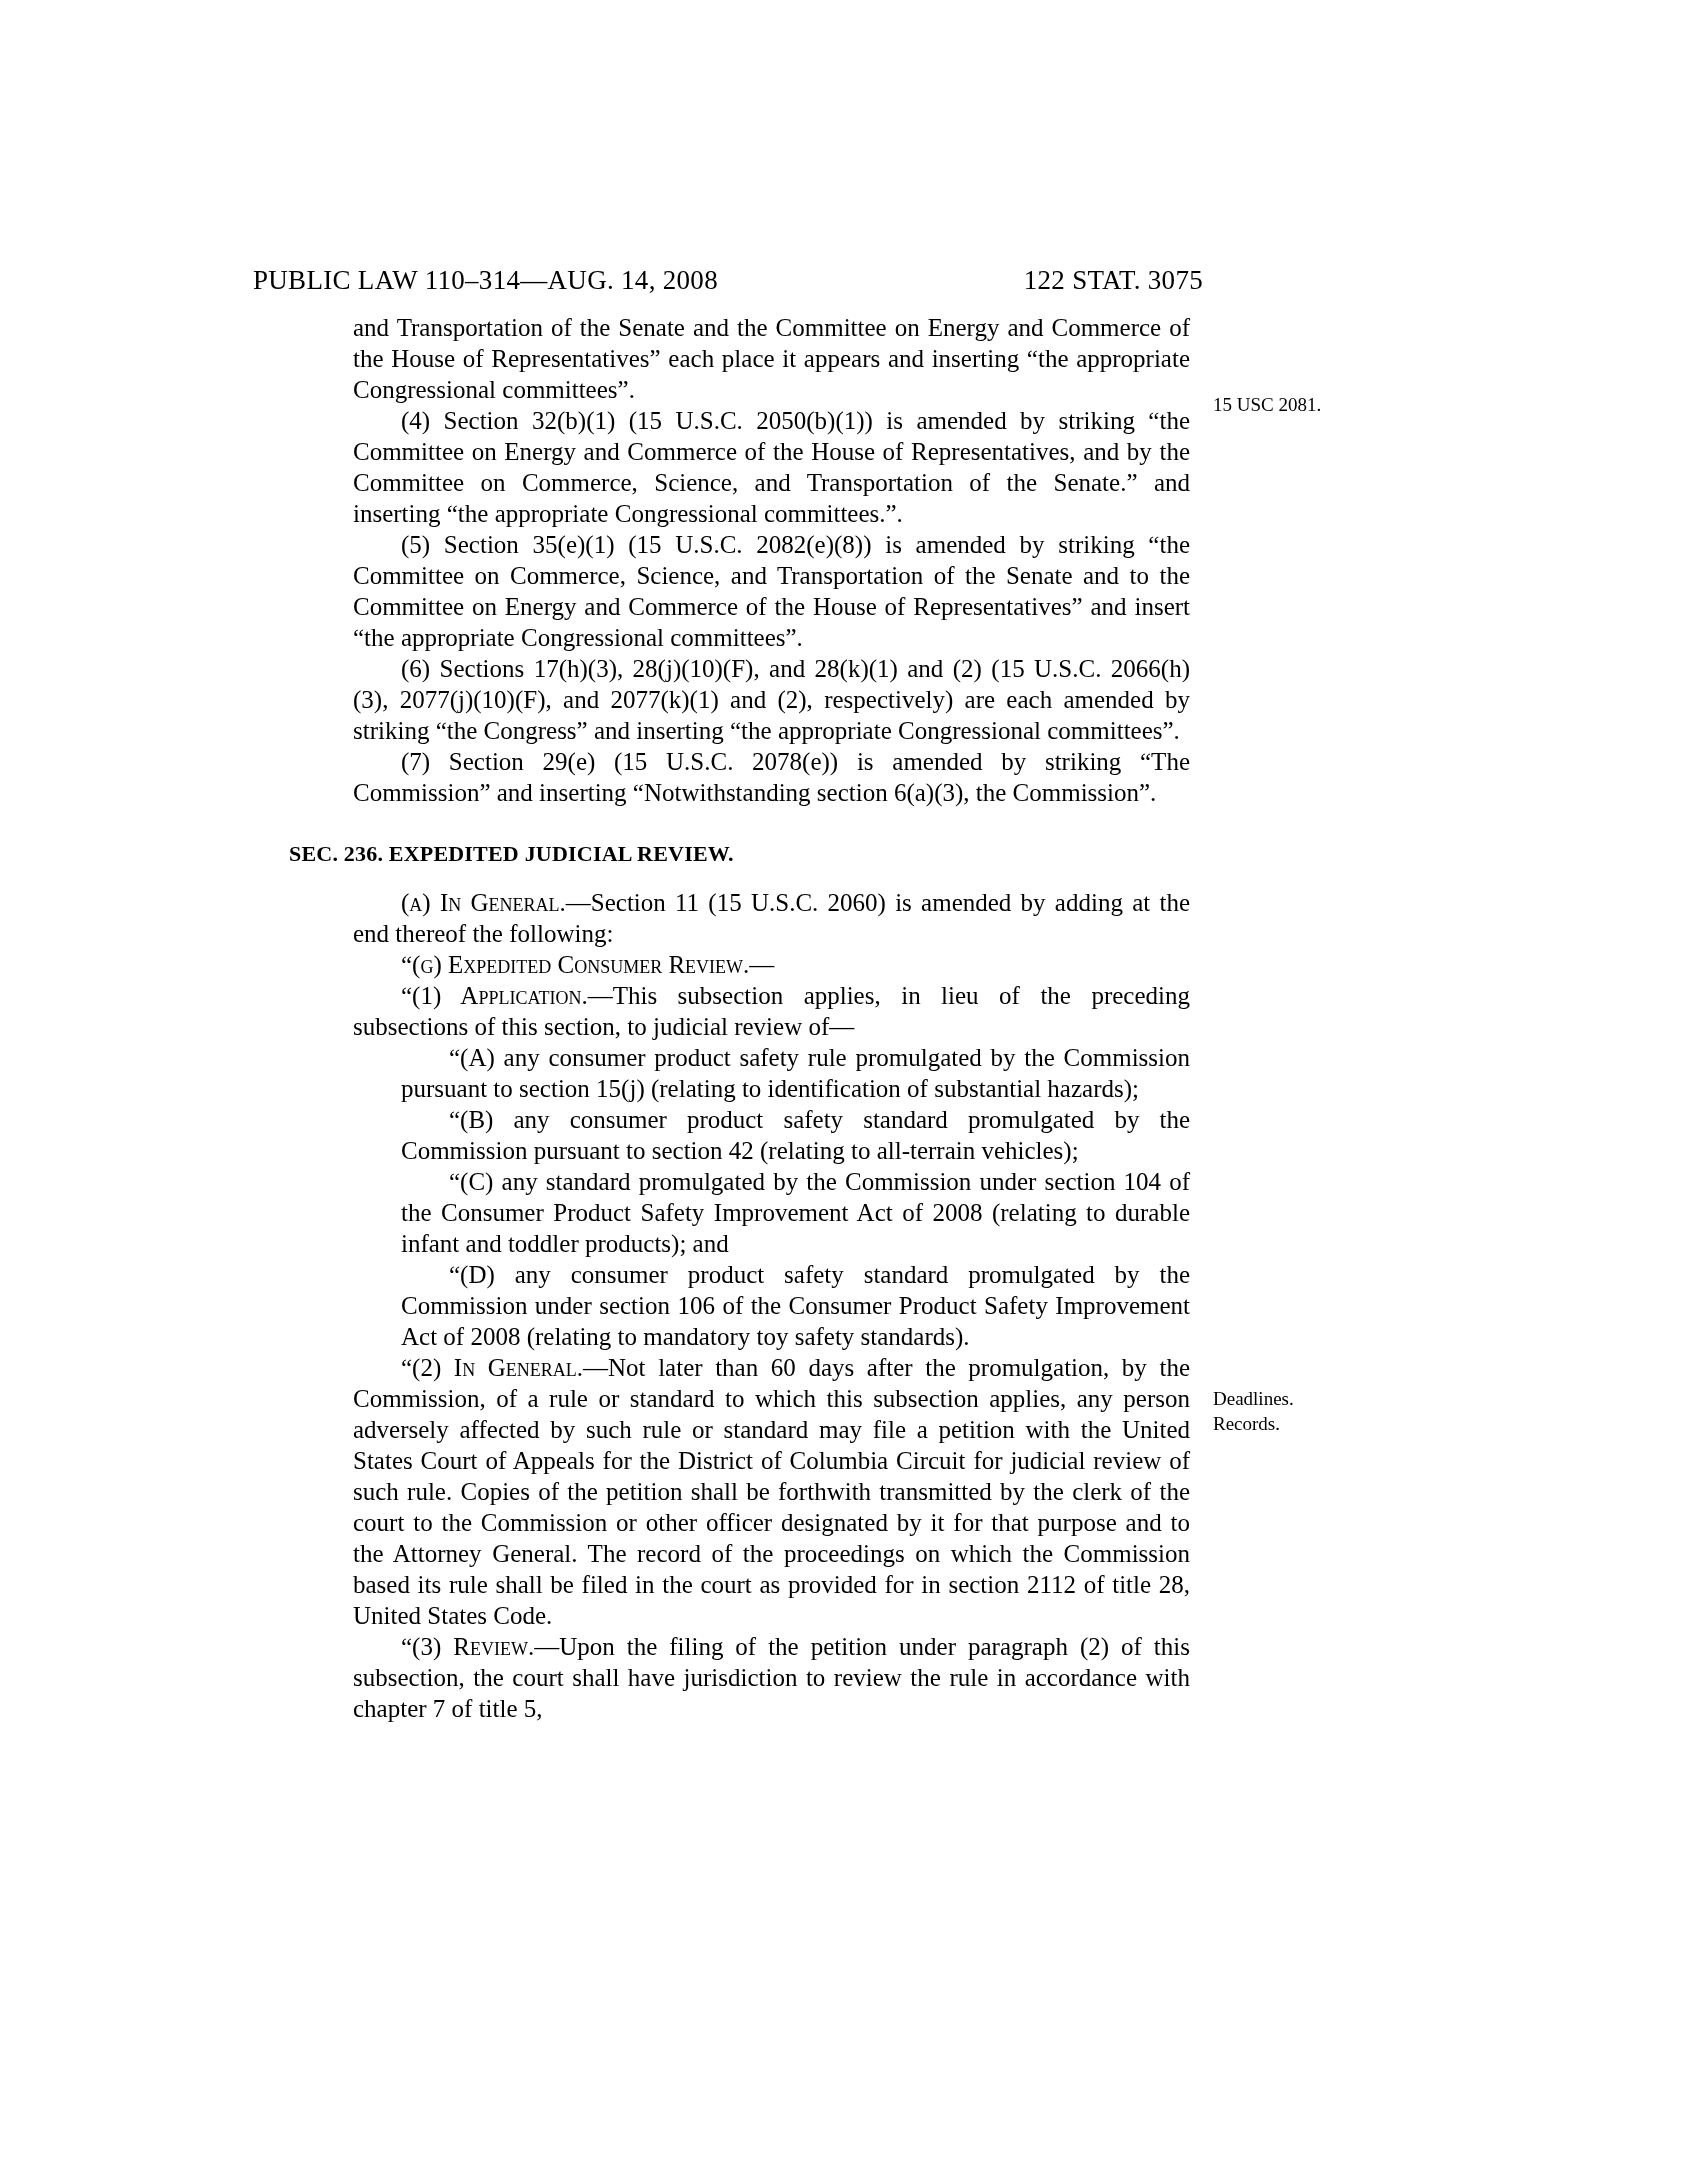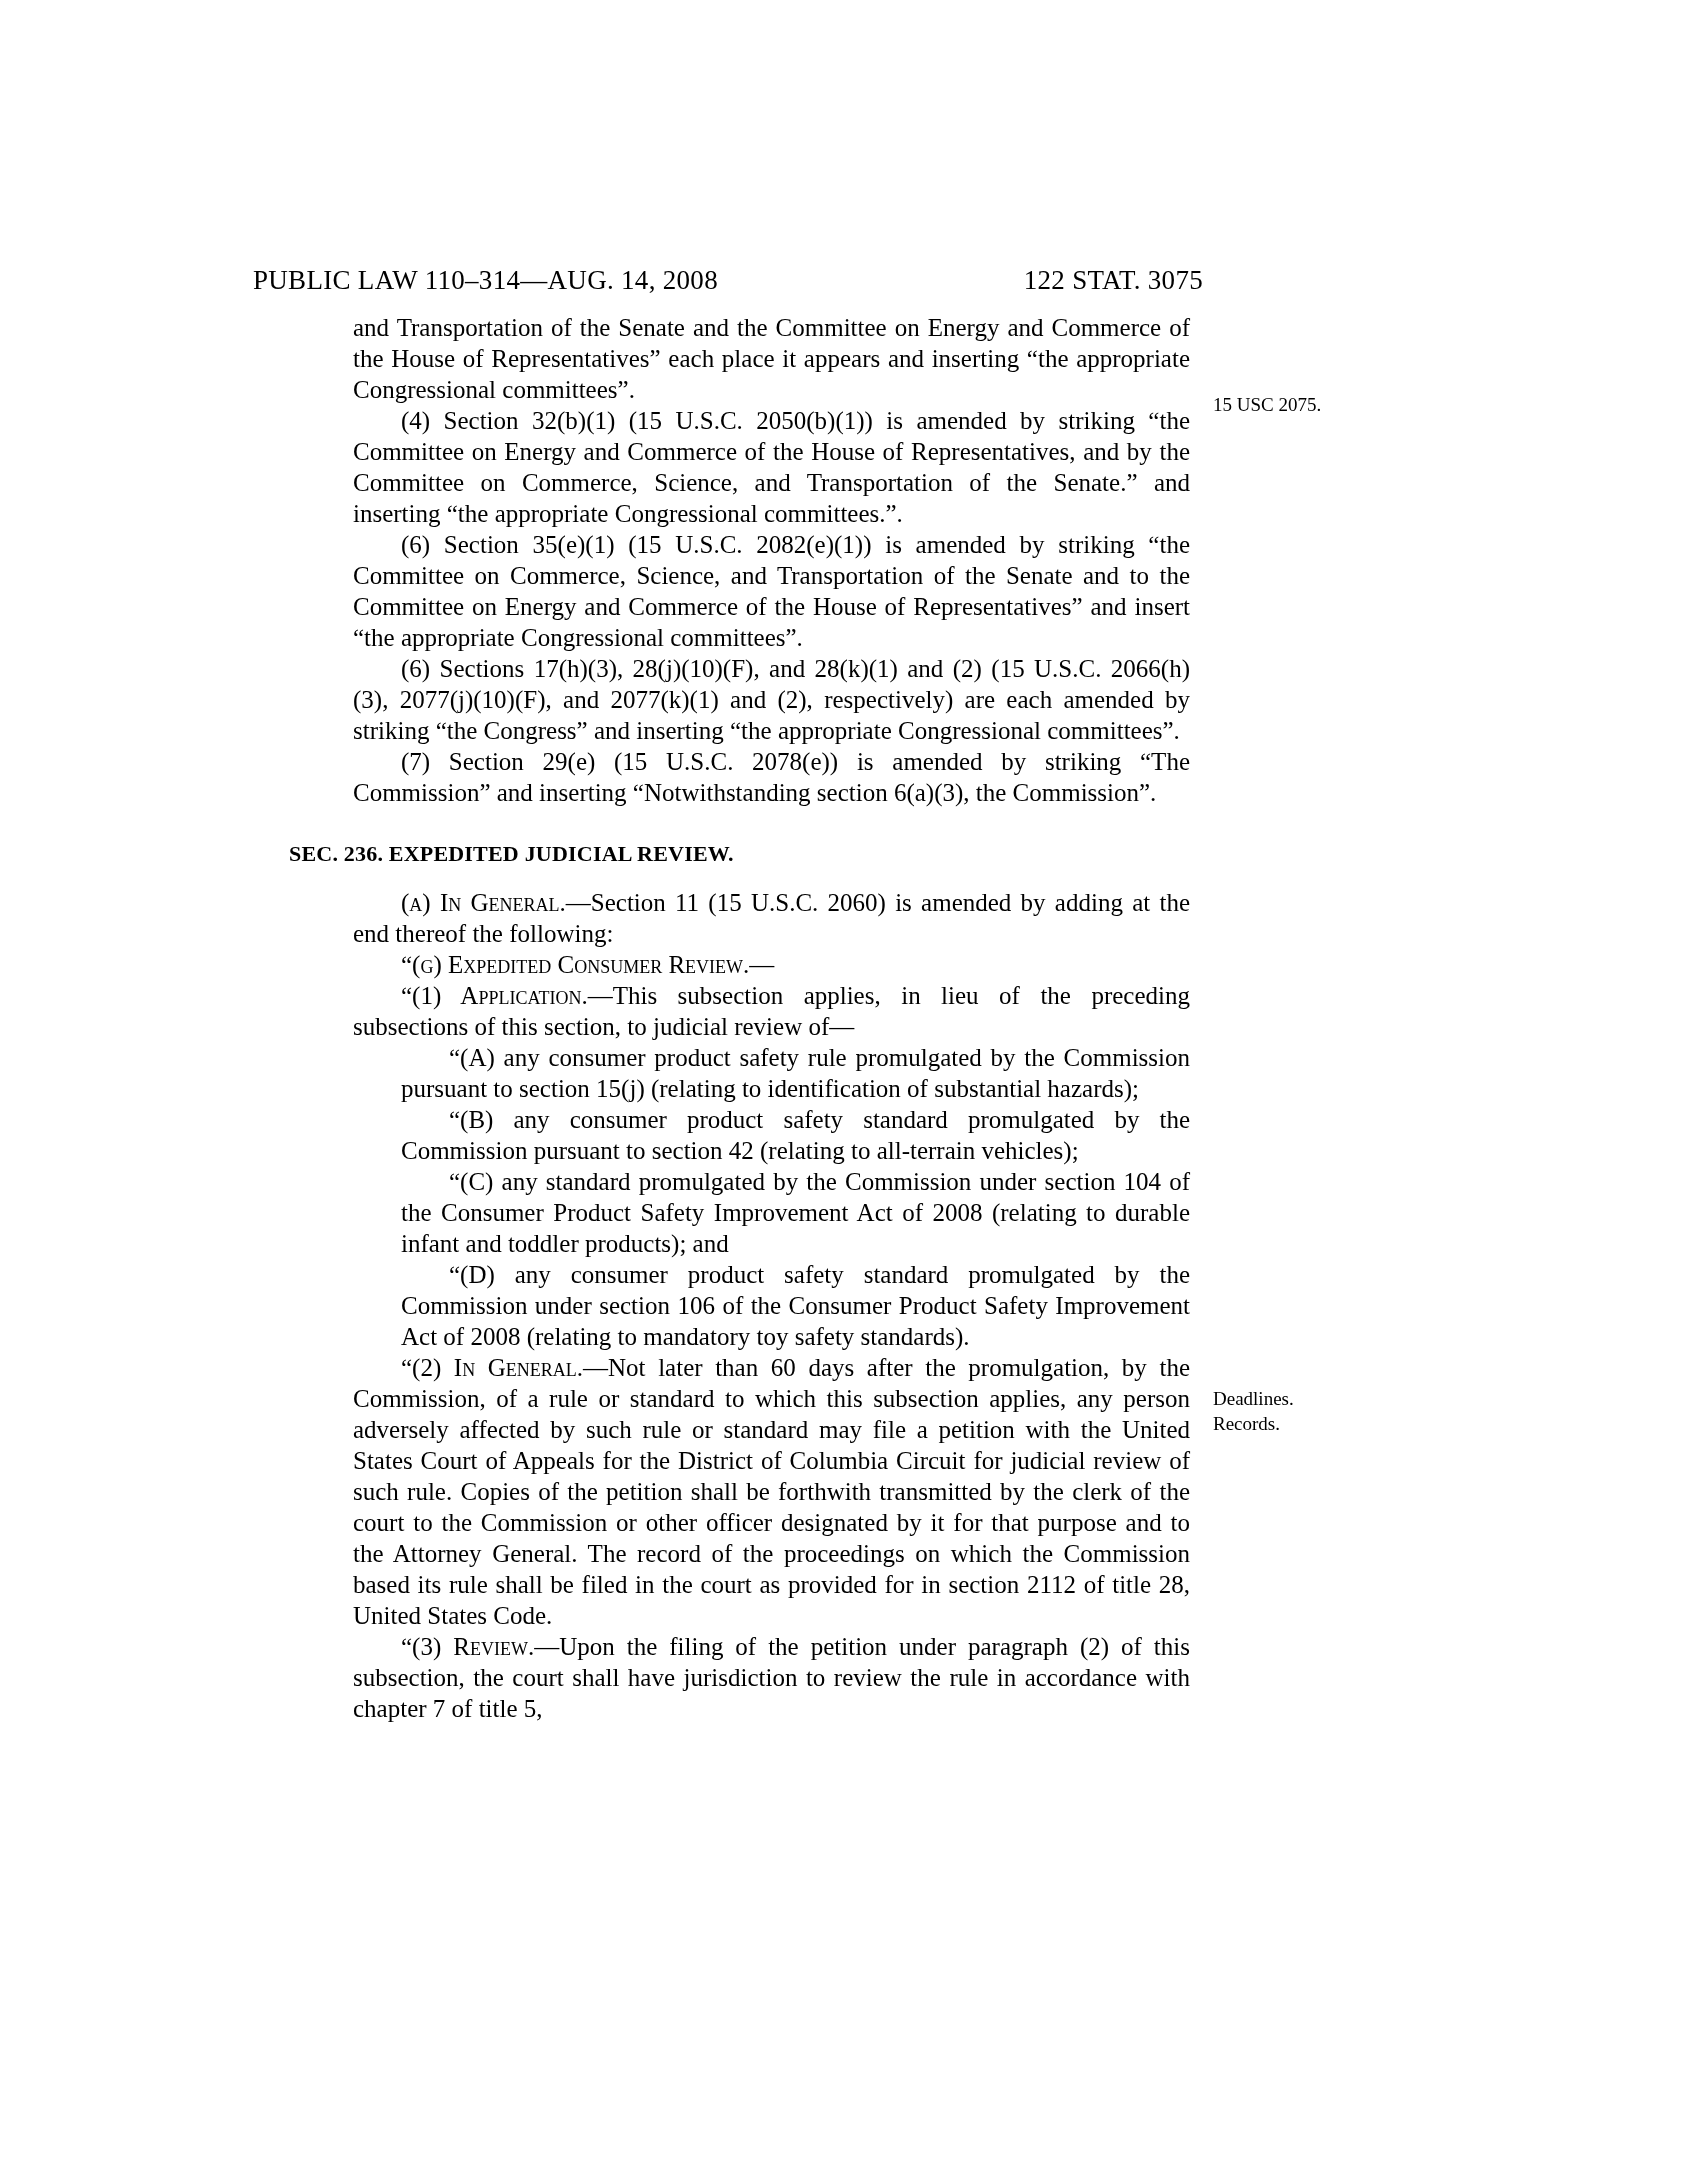--- a/index.html
+++ b/index.html
@@ -111,35 +111,35 @@
 <div class="page">
 
   <div class="header">
     <div class="head-inner">
       <span class="law">PUBLIC LAW 110–314—AUG. 14, 2008</span>
       <span class="stat">122 STAT. 3075</span>
     </div>
   </div>
 
   <div class="margin-notes note-usc">
-    <div>15 USC 2075.</div>
+    <div>15 USC 2081.</div>
   </div>
 
   <div class="margin-notes note-deadlines">
     <div>Deadlines.</div>
     <div>Records.</div>
   </div>
 
   <div class="body-col">
 
     <p class="noindent">and Transportation of the Senate and the Committee on Energy and Commerce of the House of Representatives” each place it appears and inserting “the appropriate Congressional committees”.</p>
 
     <p class="indent">(4) Section 32(b)(1) (15 U.S.C. 2050(b)(1)) is amended by striking “the Committee on Energy and Commerce of the House of Representatives, and by the Committee on Commerce, Science, and Transportation of the Senate.” and inserting “the appropriate Congressional committees.”.</p>
 
-    <p class="indent">(6) Section 35(e)(1) (15 U.S.C. 2082(e)(1)) is amended by striking “the Committee on Commerce, Science, and Transportation of the Senate and to the Committee on Energy and Commerce of the House of Representatives” and insert “the appropriate Congressional committees”.</p>
+    <p class="indent">(5) Section 35(e)(1) (15 U.S.C. 2082(e)(8)) is amended by striking “the Committee on Commerce, Science, and Transportation of the Senate and to the Committee on Energy and Commerce of the House of Representatives” and insert “the appropriate Congressional committees”.</p>
 
     <p class="indent">(6) Sections 17(h)(3), 28(j)(10)(F), and 28(k)(1) and (2) (15 U.S.C. 2066(h)(3), 2077(j)(10)(F), and 2077(k)(1) and (2), respectively) are each amended by striking “the Congress” and inserting “the appropriate Congressional committees”.</p>
 
     <p class="indent">(7) Section 29(e) (15 U.S.C. 2078(e)) is amended by striking “The Commission” and inserting “Notwithstanding section 6(a)(3), the Commission”.</p>
 
     <div class="sec-head">SEC. 236. EXPEDITED JUDICIAL REVIEW.</div>
 
     <p class="indent"><span class="sc">(a) In General.—</span><span>Section 11 (15 U.S.C. 2060) is amended by adding at the end thereof the following:</span></p>
 
     <p class="indent"><span class="sc">“(g) Expedited Consumer Review.—</span></p>

